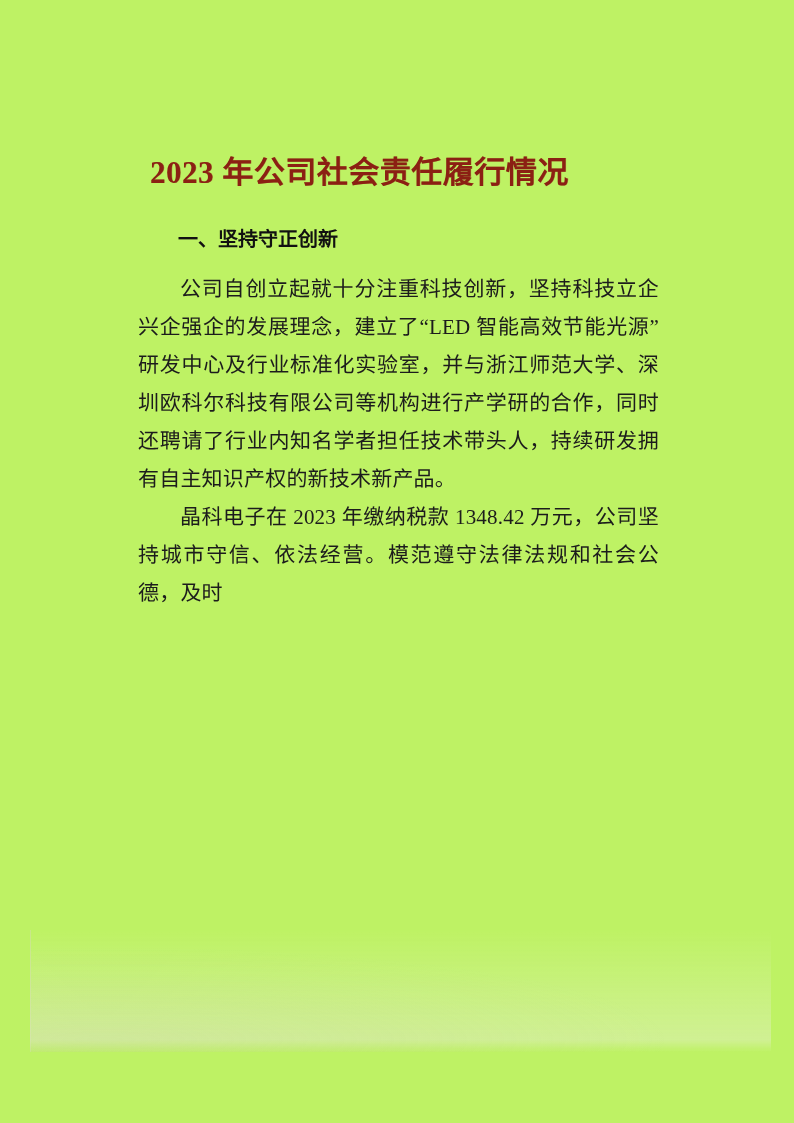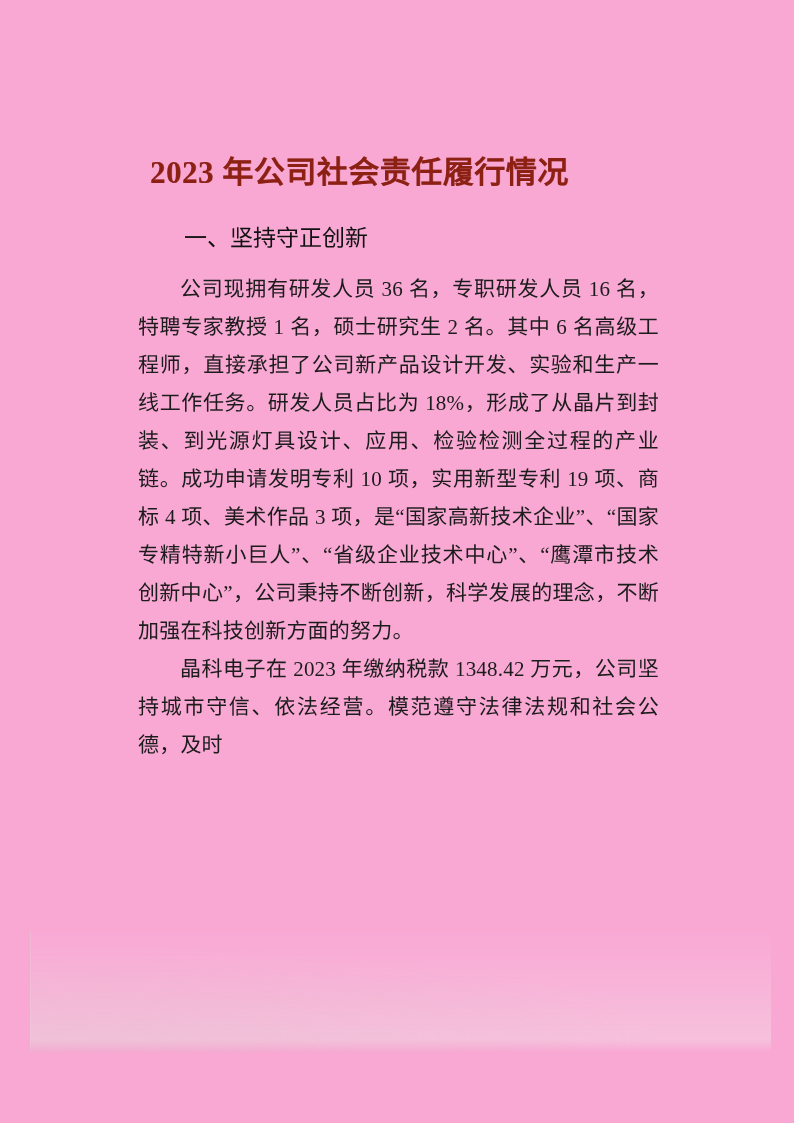--- a/index.html
+++ b/index.html
@@ -13,21 +13,21 @@
     position: relative;
     overflow: hidden;
     font-family: "Liberation Serif", "DejaVu Serif", serif;
     color: #1c1c1c;
   }
   .page {
     position: absolute;
     top: 0; left: 0;
     width: 794px;
     height: 1123px;
-    background: #f9a8d4;
+    background: #bef264;
   }
   
   .scan-artifact {
     position: absolute;
     left: 30px;
     top: 930px;
     width: 740px;
     height: 122px;
     background:
       radial-gradient(ellipse at 10% 90%, rgba(205,195,190,0.18), rgba(255,255,255,0) 60%),
@@ -46,22 +46,22 @@
     font-size: 31px;
     font-weight: bold;
     line-height: 46px;
     letter-spacing: 0.5px;
     color: #8b2013;
     text-shadow: 0.4px 0.4px 0 rgba(139,32,19,0.45);
     white-space: nowrap;
   }
   .section-heading {
     margin: 12px 0;
-    font-size: 23px;
-    font-weight: normal;
+    font-size: 20px;
+    font-weight: bold;
     line-height: 38px;
     text-indent: 2em;
     color: #111111;
   }
   .body-paragraph {
     margin: 0;
     font-size: 21px;
     line-height: 38px;
     text-align: justify;
     text-indent: 2em;
@@ -72,21 +72,21 @@
 </head>
 <body>
 
 <div class="page">
   <div class="content">
 
     <h1 class="doc-title">2023 年公司社会责任履行情况</h1>
 
     <section>
       <h2 class="section-heading">一、坚持守正创新</h2>
-      <p class="body-paragraph">公司现拥有研发人员 36 名，专职研发人员 16 名，特聘专家教授 1 名，硕士研究生 2 名。其中 6 名高级工程师，直接承担了公司新产品设计开发、实验和生产一线工作任务。研发人员占比为 18%，形成了从晶片到封装、到光源灯具设计、应用、检验检测全过程的产业链。成功申请发明专利 10 项，实用新型专利 19 项、商标 4 项、美术作品 3 项，是“国家高新技术企业”、“国家专精特新小巨人”、“省级企业技术中心”、“鹰潭市技术创新中心”，公司秉持不断创新，科学发展的理念，不断加强在科技创新方面的努力。</p>
+      <p class="body-paragraph">公司自创立起就十分注重科技创新，坚持科技立企兴企强企的发展理念，建立了“LED 智能高效节能光源”研发中心及行业标准化实验室，并与浙江师范大学、深圳欧科尔科技有限公司等机构进行产学研的合作，同时还聘请了行业内知名学者担任技术带头人，持续研发拥有自主知识产权的新技术新产品。</p>
     </section>
 
     <section>
       <p class="body-paragraph">晶科电子在 2023 年缴纳税款 1348.42 万元，公司坚持城市守信、依法经营。模范遵守法律法规和社会公德，及时</p>
     </section>
 
   </div>
 
   <div class="scan-artifact"></div>
 </div>

